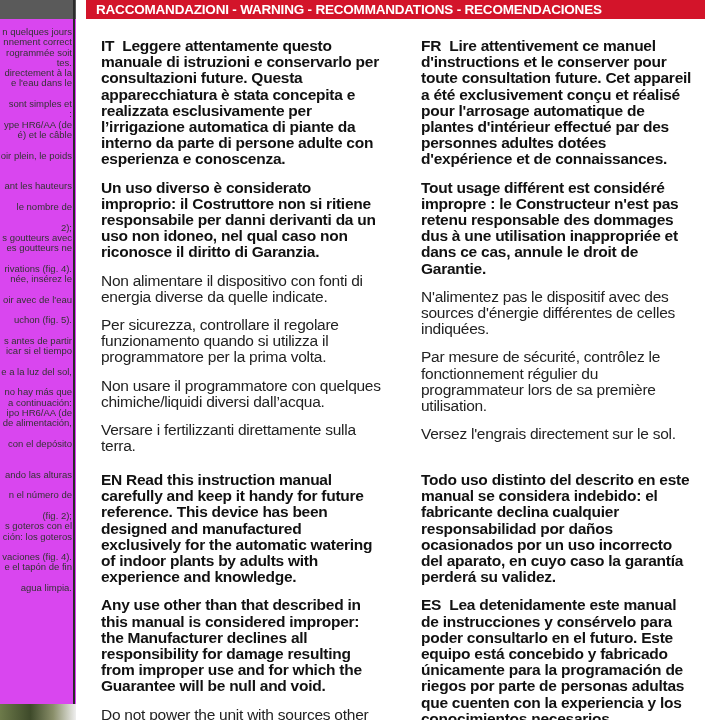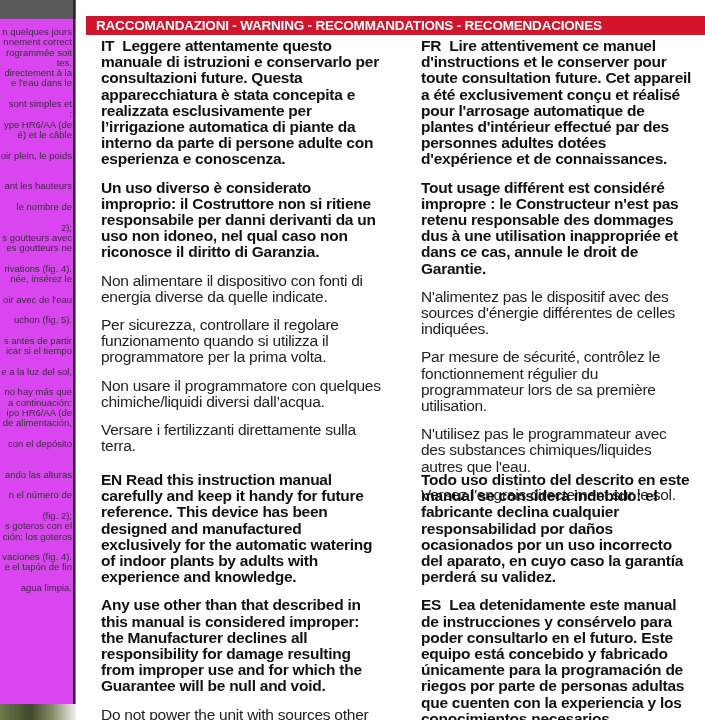--- a/index.html
+++ b/index.html
@@ -3,21 +3,21 @@
 <meta charset="utf-8">
 <style>
   html, body { margin:0; padding:0; }
   body { width:705px; height:720px; overflow:hidden; background:#ffffff; position:relative; font-family:"Liberation Sans", sans-serif; color:#111; }
   .left-strip { position:absolute; left:0; top:0; width:76px; height:720px; background:#d946ef; overflow:hidden; }
   .left-strip .top-band { position:absolute; left:0; top:0; width:76px; height:19px; background:#5a5a5a; }
   .left-strip .lines { position:absolute; left:0; top:27px; width:72px; font-size:9.5px; line-height:10.3px; color:#333; text-align:right; white-space:nowrap; }
   .left-strip .lines div { height:10.3px; }
   .left-strip .rule { position:absolute; left:73px; top:0; width:2px; height:720px; background:#2a2a2a; }
   .left-strip .photo { position:absolute; left:0; top:704px; width:76px; height:16px; background:linear-gradient(90deg,#6d7a4a,#3e4a2a 40%,#8a8f6a 70%,#efefef 100%); }
-  .header-band { position:absolute; left:86px; top:16px; width:619px; height:19px; background:#d3142a; color:#fff; font-weight:bold; font-size:13.5px; line-height:19px; padding-left:10px; box-sizing:border-box; white-space:nowrap; overflow:hidden; letter-spacing:-0.2px; }
+  .header-band { position:absolute; left:86px; top:0; width:619px; height:19px; background:#d3142a; color:#fff; font-weight:bold; font-size:13.5px; line-height:19px; padding-left:10px; box-sizing:border-box; white-space:nowrap; overflow:hidden; letter-spacing:-0.2px; }
   .block { position:absolute; font-size:15.5px; line-height:16.2px; letter-spacing:-0.25px; }
   .block .b { font-weight:bold; }
   .block .n { font-weight:normal; color:#222; }
   .block p { margin:12px; }
   .code { font-weight:bold; margin-right:8px; }
 </style>
 </head>
 <body>
 
 <div class="left-strip">
@@ -92,21 +92,20 @@
   <p class="n">Per sicurezza, controllare il regolare funzionamento quando si utilizza il programmatore per la prima volta.</p>
   <p class="n">Non usare il programmatore con quelques chimiche/liquidi diversi dall’acqua.</p>
   <p class="n">Versare i fertilizzanti direttamente sulla terra.</p>
 </div>
 
 <div class="block" style="left:409px; top:26px; width:296px;">
   <p class="b"><span class="code">FR</span><span>Lire attentivement ce manuel d'instructions et le conserver pour toute consultation future. Cet appareil a été exclusivement conçu et réalisé pour l'arrosage automatique de plantes d'intérieur effectué par des personnes adultes dotées d'expérience et de connaissances.</span></p>
   <p class="b">Tout usage différent est considéré impropre : le Constructeur n'est pas retenu responsable des dommages dus à une utilisation inappropriée et dans ce cas, annule le droit de Garantie.</p>
   <p class="n">N'alimentez pas le dispositif avec des sources d'énergie différentes de celles indiquées.</p>
   <p class="n">Par mesure de sécurité, contrôlez le fonctionnement régulier du programmateur lors de sa première utilisation.</p>
-  <p class="n">N'utilisez pas le programmateur avec des substances chimiques/liquides autres que l'eau.</p>
   <p class="n">Versez l'engrais directement sur le sol.</p>
 </div>
 
 <div class="block" style="left:89px; top:460px; width:305px;">
   <p class="b"><span class="code" style="margin-right:4px;">EN</span><span>Read this instruction manual carefully and keep it handy for future reference. This device has been designed and manufactured exclusively for the automatic watering of indoor plants by adults with experience and knowledge.</span></p>
   <p class="b">Any use other than that described in this manual is considered improper: the Manufacturer declines all responsibility for damage resulting from improper use and for which the Guarantee will be null and void.</p>
   <p class="n">Do not power the unit with sources other than those specified.</p>
 </div>
 
 <div class="block" style="left:409px; top:460px; width:296px;">

